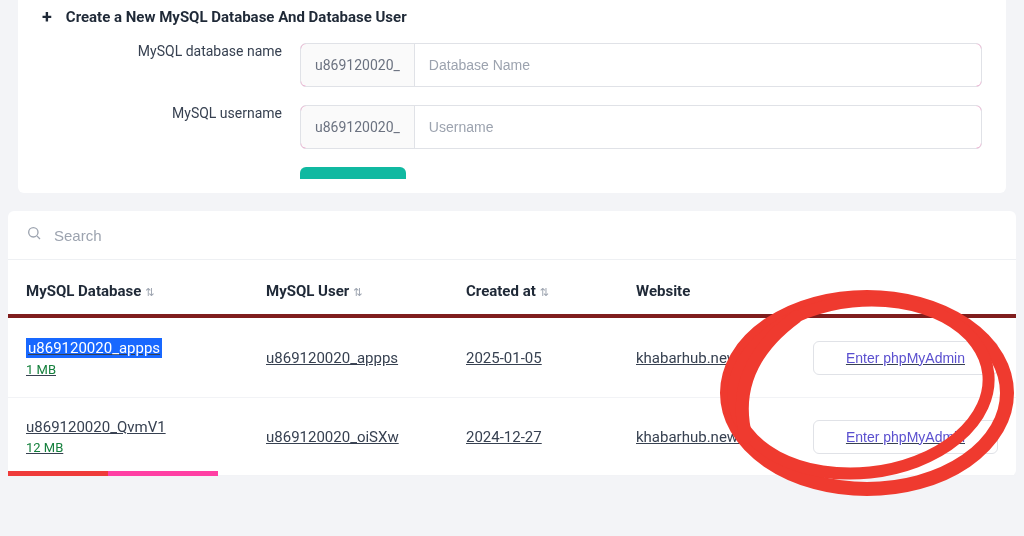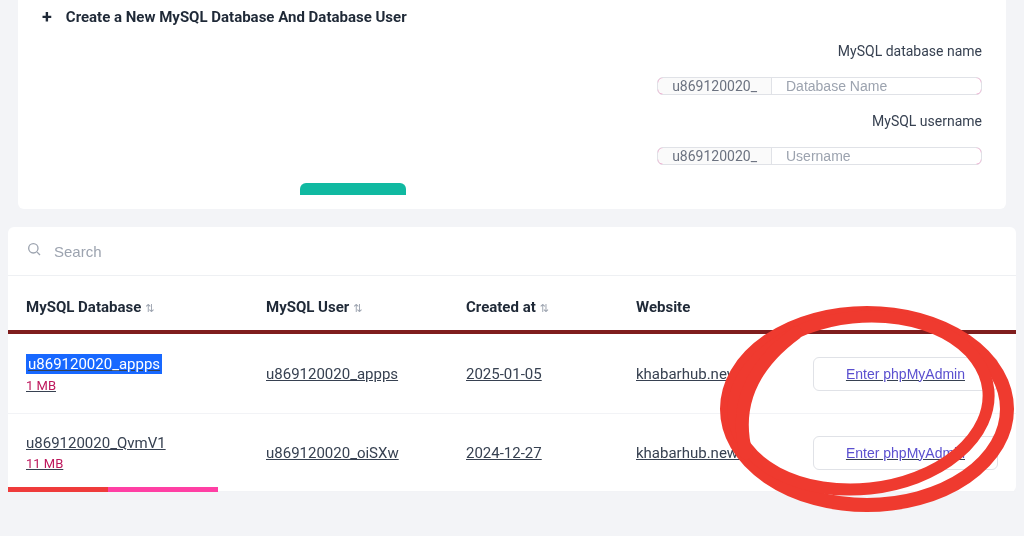--- a/index.html
+++ b/index.html
@@ -22,24 +22,23 @@
       display: flex;
       align-items: center;
       gap: 14px;
       padding: 4px 0 16px 0;
       font-weight: 700;
       font-size: 15px;
     }
     .plus-icon { font-size: 18px; font-weight: 700; }
     .form-row {
       display: flex;
-      align-items: flex-end;
+      align-items: flex-start;
       gap: 18px;
       margin-bottom: 18px;
-      flex-direction: column;
     }
     .form-label {
       width: 240px;
       text-align: right;
       font-size: 14px;
       color: #374151;
     }
     .req { color: #dc2626; }
     .input-group {
       display: flex;
@@ -144,21 +143,21 @@
       width: 240px;
     }
     .db-name { font-size: 15px; }
     .db-name.selected {
       background: #1868ff;
       color: #fff;
       display: inline-block;
       width: fit-content;
       padding: 1px 2px;
     }
-    .db-size { font-size: 13px; color: #be185d; }
+    .db-size { font-size: 13px; color: #15803d; }
     .row-user { width: 200px; }
     .row-created { width: 170px; }
     .row-site { width: 170px; }
     .row-action { flex: 1; display: flex; justify-content: flex-end; }
     .pma-btn {
       border: 1px solid #e0e2e7;
       border-radius: 6px;
       background: #fff;
       color: #5a4fcf;
       padding: 8px 32px;
@@ -244,21 +243,21 @@
         <div class="row-user">u869120020_appps</div>
         <div class="row-created">2025-01-05</div>
         <div class="row-site">khabarhub.news</div>
         <div class="row-action">
           <button class="pma-btn">Enter phpMyAdmin</button>
         </div>
       </div>
       <div class="table-row">
         <div class="db-col-inner">
           <span class="db-name">u869120020_QvmV1</span>
-          <span class="db-size">11 MB</span>
+          <span class="db-size">12 MB</span>
         </div>
         <div class="row-user">u869120020_oiSXw</div>
         <div class="row-created">2024-12-27</div>
         <div class="row-site">khabarhub.news</div>
         <div class="row-action">
           <button class="pma-btn">Enter phpMyAdmin</button>
         </div>
       </div>
     </div>
 

